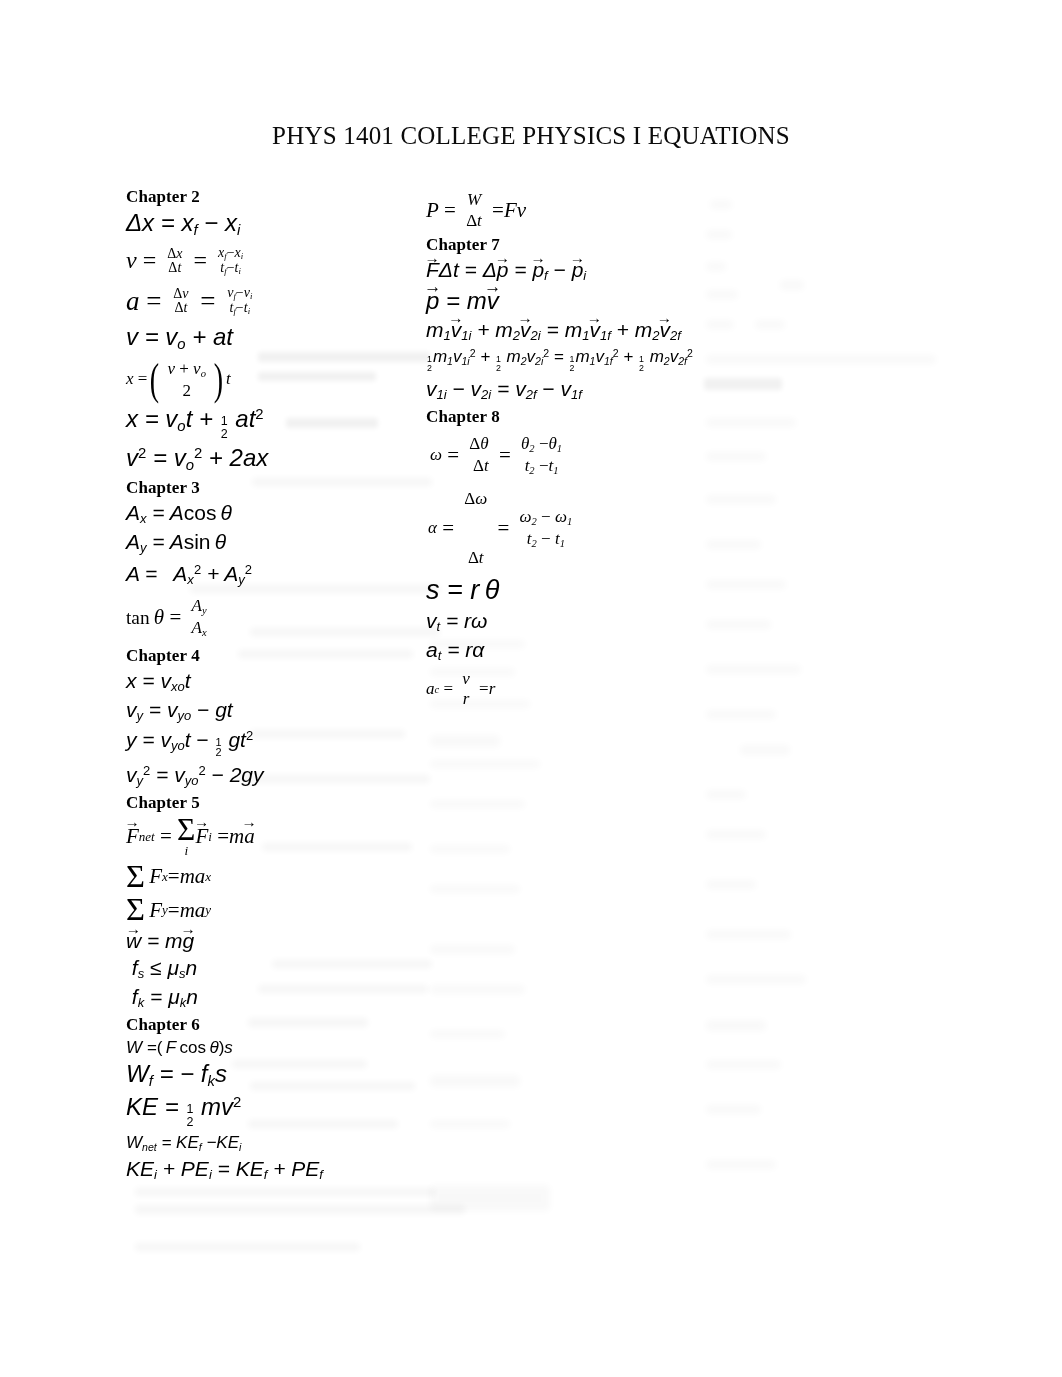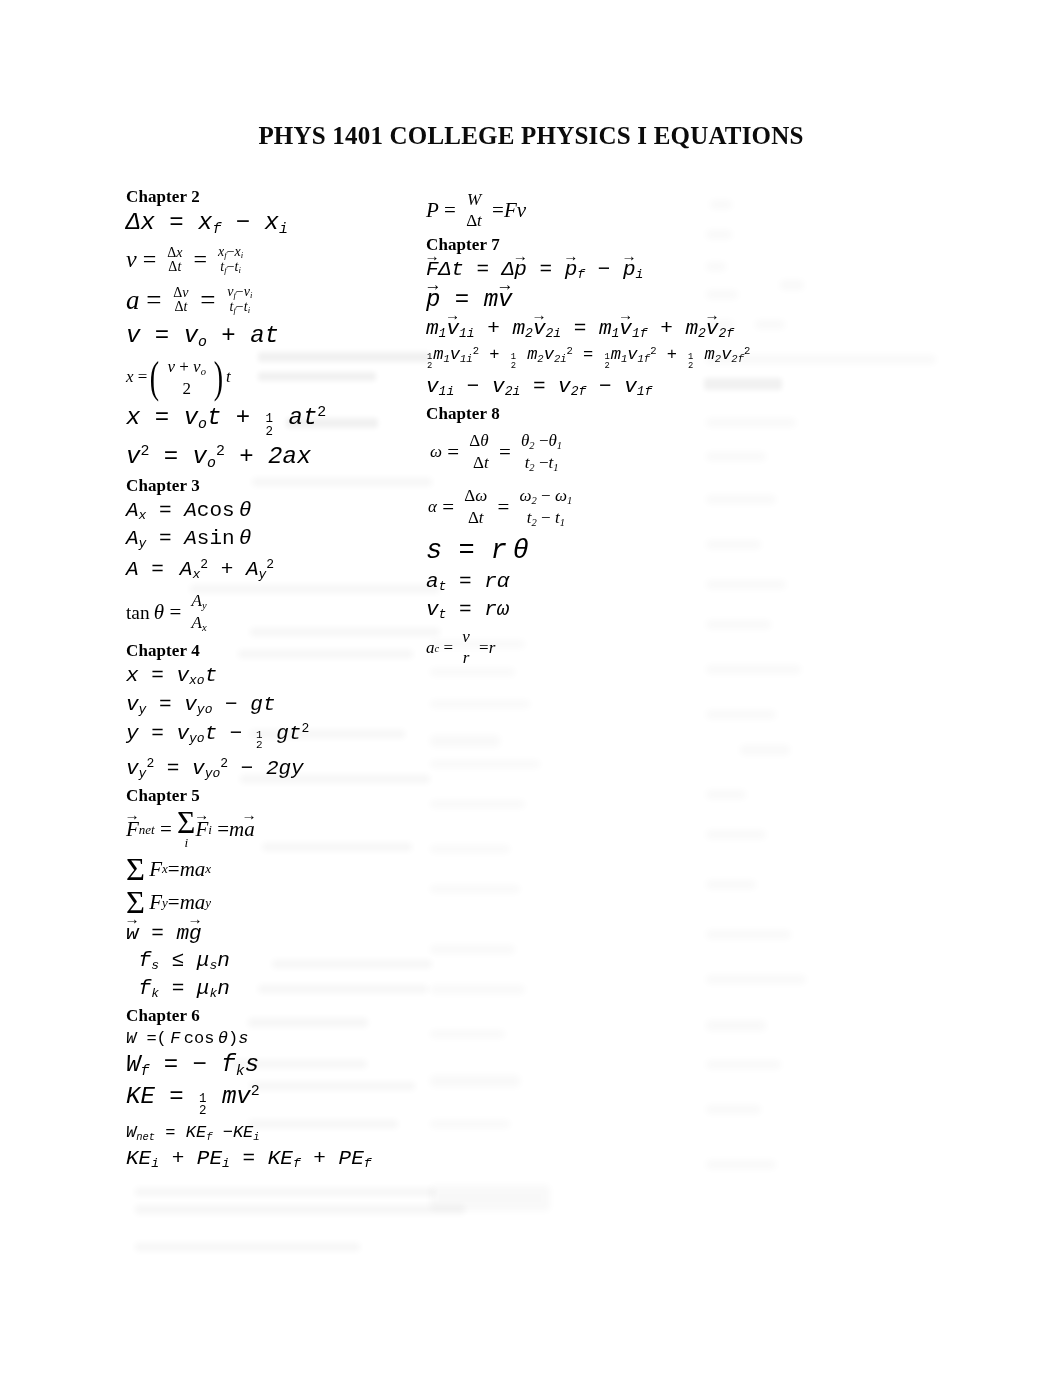--- a/index.html
+++ b/index.html
@@ -23,21 +23,21 @@
   }
 
   
   .doc-title {
     position: absolute;
     top: 122px;
     left: 0;
     width: 1062px;
     text-align: center;
     font-family: "Liberation Serif", "DejaVu Serif", serif;
-    font-weight: bold;
+    font-weight: normal;
     font-size: 25px;
     letter-spacing: 0.2px;
     color: #0b0b0b;
   }
 
   
   .col {
     position: absolute;
     font-size: 19px;
   }
@@ -47,21 +47,21 @@
   .chapter-head {
     font-weight: bold;
     font-size: 17px;
     font-family: "Liberation Serif", "DejaVu Serif", serif;
     margin: 2px 0 1px 0;
     letter-spacing: 0.1px;
   }
 
   .eq {
     font-style: italic;
-    font-family: Liberation Mono, monospace;
+    font-family: Liberation Sans, sans-serif;
     white-space: nowrap;
     line-height: 1.0;
     display: block;
   }
   .eq-row {
     display: flex;
     align-items: center;
     white-space: nowrap;
   }
 
@@ -446,41 +446,41 @@
       </span>
       &nbsp;=&nbsp;
       <span class="frac sz-s" style="line-height:1.3;">
         <span class="num"><i>θ</i><sub>2</sub> −<i>θ</i><sub>1</sub></span>
         <span class="den"><i>t</i><sub>2</sub> −<i>t</i><sub>1</sub></span>
       </span>
     </div>
 
     <div class="eq-row sz-m pad-m" style="padding-left:2px;">
       <span class="sz-s"><i>α</i></span>&nbsp;=&nbsp;
-      <span class="frac sz-s" style="line-height:1.3;">
+      <span class="frac sz-s" style="line-height:1.3;gap:37px;">
         <span class="num">Δ<i>ω</i></span>
         <span class="den">Δ<i>t</i></span>
       </span>
       &nbsp;=&nbsp;
       <span class="frac sz-s" style="line-height:1.3;">
         <span class="num"><i>ω</i><sub>2</sub> − <i>ω</i><sub>1</sub></span>
         <span class="den"><i>t</i><sub>2</sub> − <i>t</i><sub>1</sub></span>
       </span>
     </div>
 
     <div class="eq sz-xl pad-s">
       <i>s</i> = <i>r</i> <i>θ</i>
     </div>
 
     <div class="eq sz-m pad-s">
+      <i>v</i><sub>t</sub> = <i>r</i><i>ω</i>
+    </div>
+
+    <div class="eq sz-m pad-s">
       <i>a</i><sub>t</sub> = <i>r</i><i>α</i>
-    </div>
-
-    <div class="eq sz-m pad-s">
-      <i>v</i><sub>t</sub> = <i>r</i><i>ω</i>
     </div>
 
     <div class="eq-row sz-s pad-s">
       <i>a</i><sub>c</sub>&nbsp;=&nbsp;
       <span class="frac sz-s" style="line-height:1.22;">
         <span class="num"><i>v</i></span>
         <span class="den"><i>r</i></span>
       </span>
       &nbsp;= <i>r</i>
     </div>

